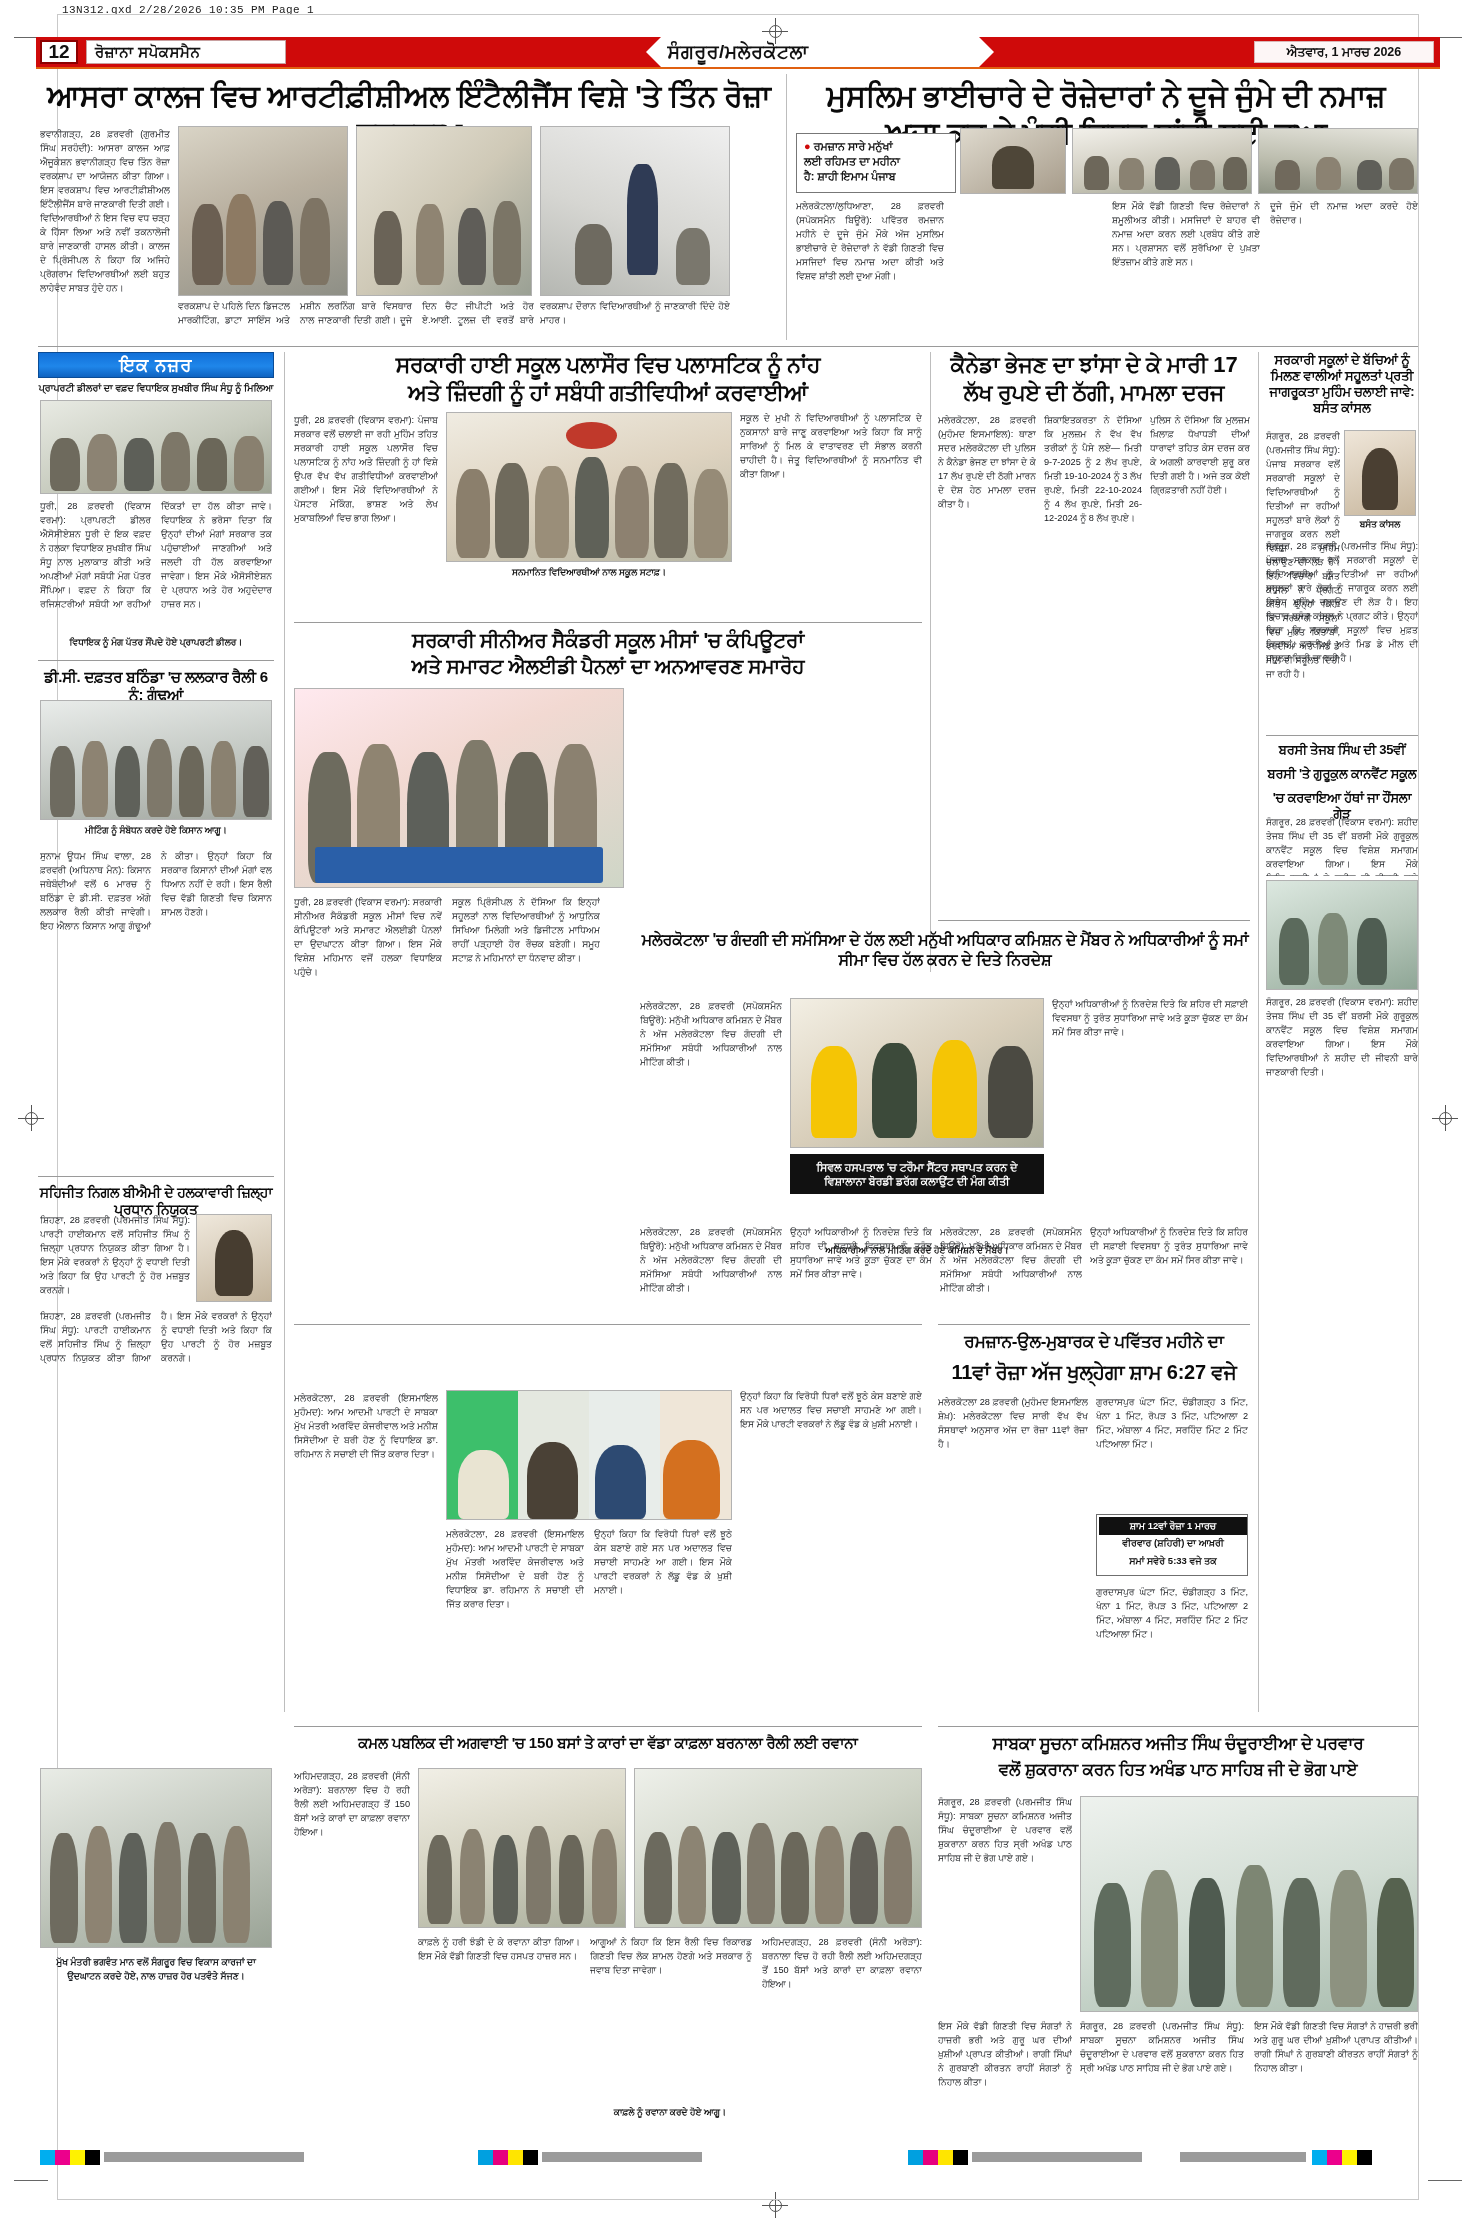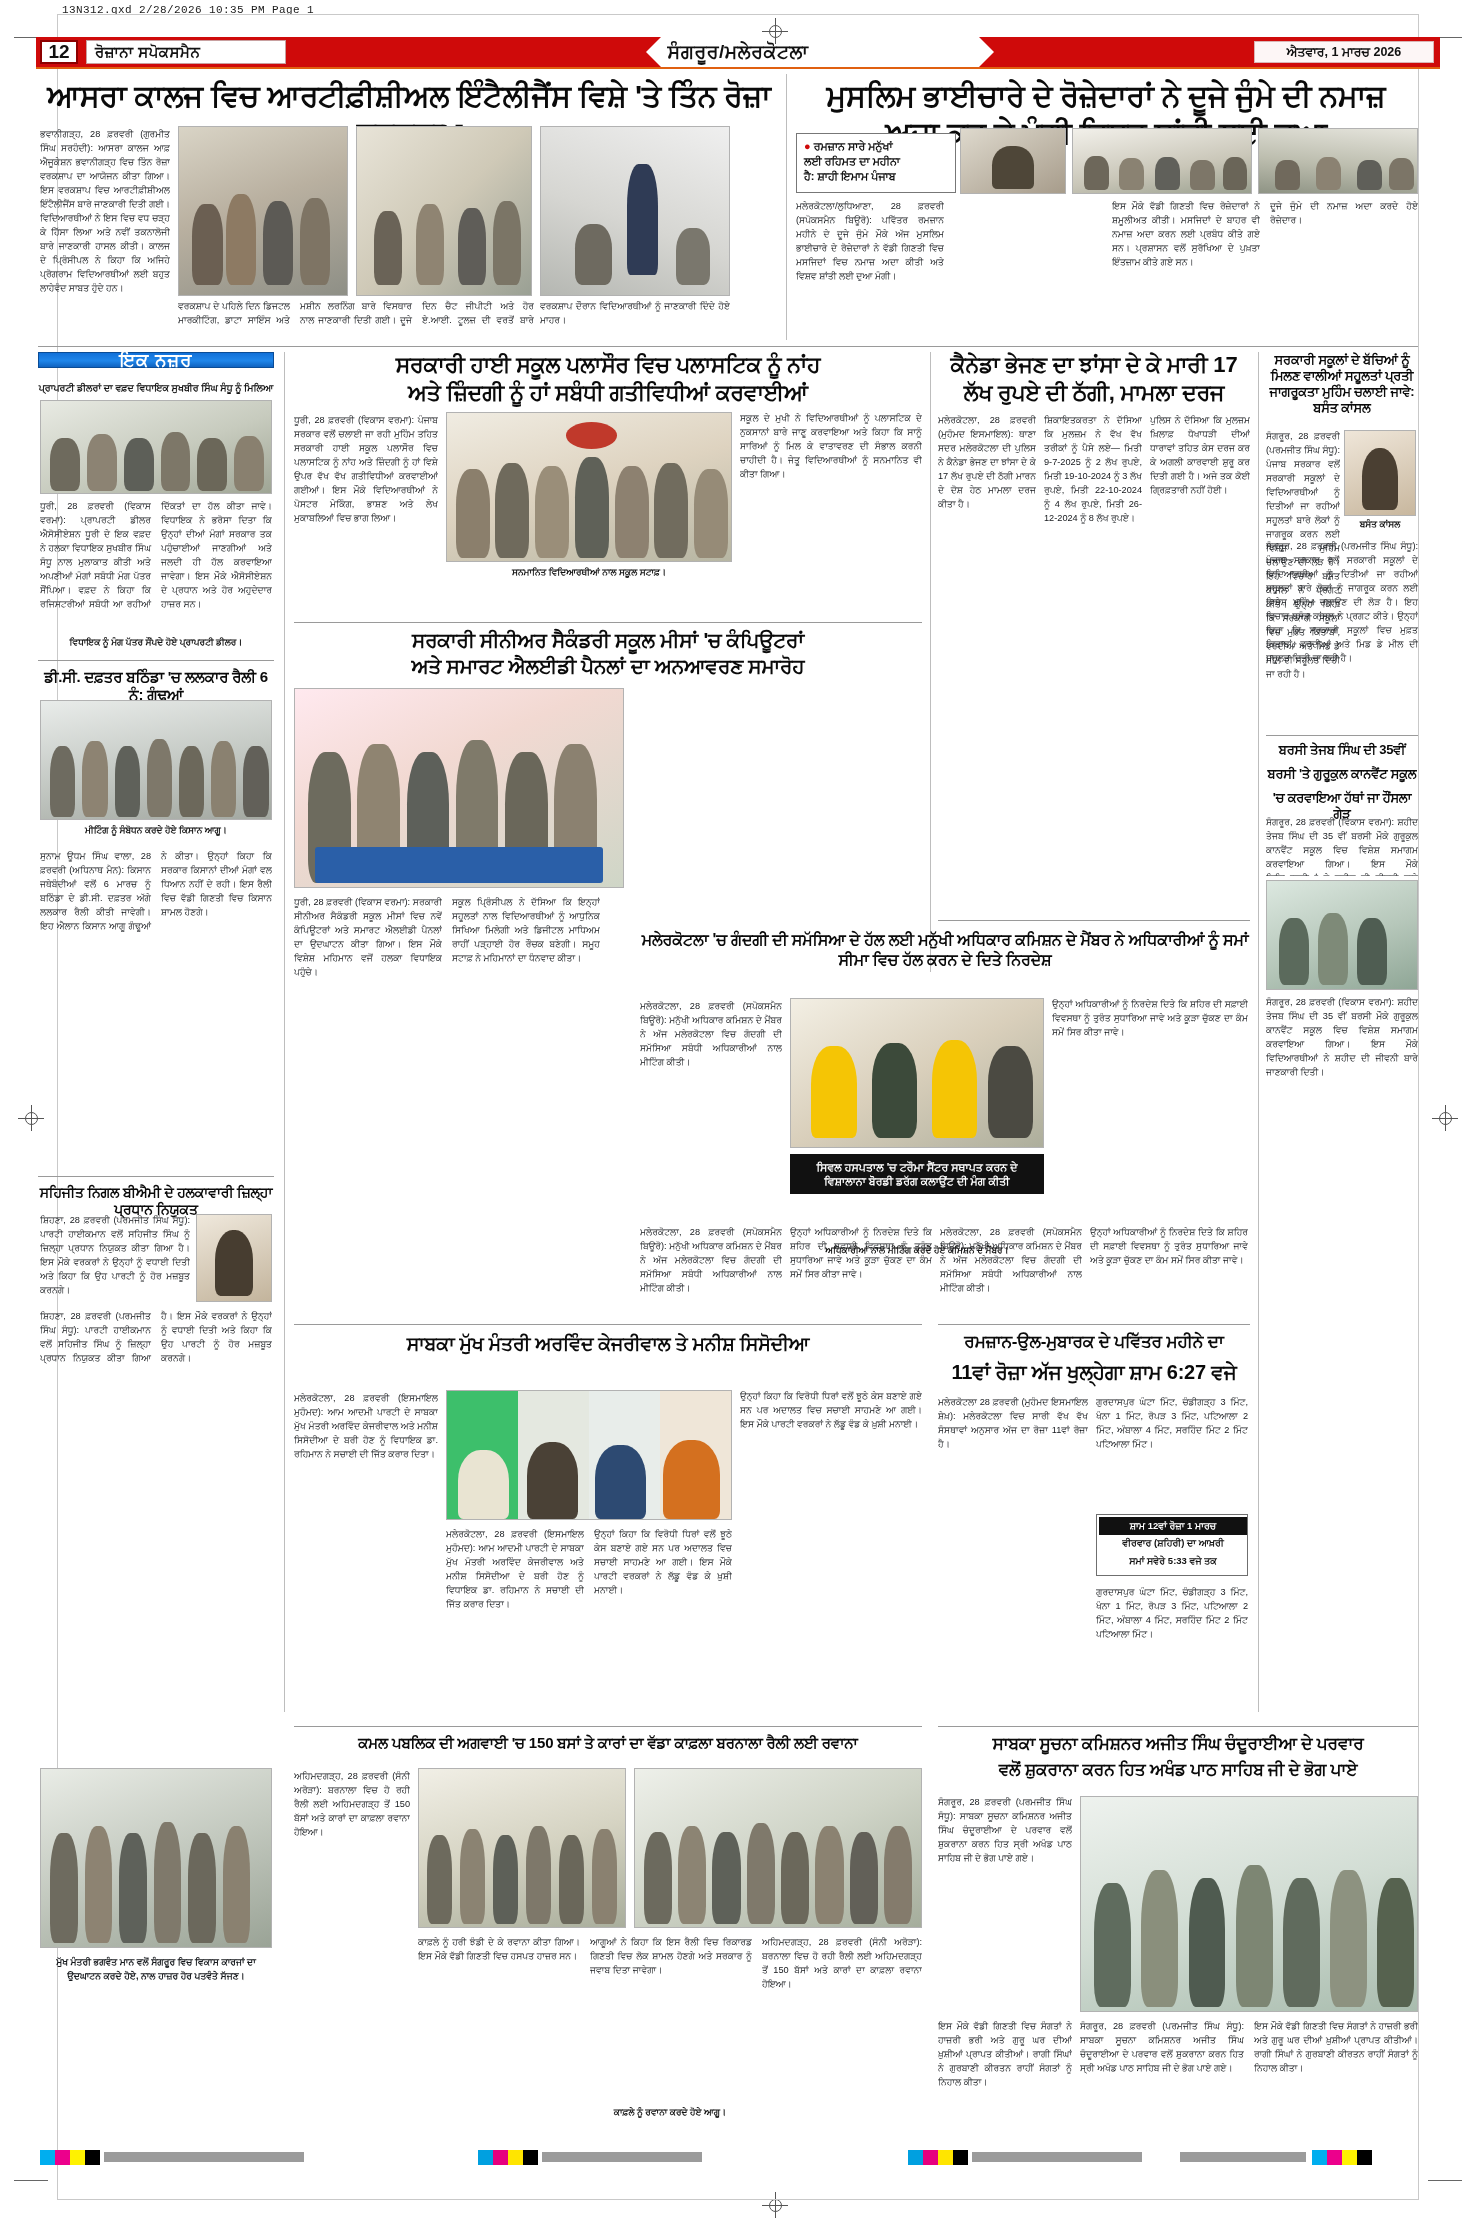--- a/index.html
+++ b/index.html
@@ -304,21 +304,21 @@
       <i style="left:82%; top:46%; width:16%; height:50%; background:#7c7567;"></i>
     </div>
   </div>
 
   <div class="body" style="left:796px; top:200px; width:148px; height:142px;">ਮਲੇਰਕੋਟਲਾ/ਲੁਧਿਆਣਾ, 28 ਫ਼ਰਵਰੀ (ਸਪੋਕਸਮੈਨ ਬਿਊਰੋ): ਪਵਿੱਤਰ ਰਮਜ਼ਾਨ ਮਹੀਨੇ ਦੇ ਦੂਜੇ ਜੁੰਮੇ ਮੌਕੇ ਅੱਜ ਮੁਸਲਿਮ ਭਾਈਚਾਰੇ ਦੇ ਰੋਜ਼ੇਦਾਰਾਂ ਨੇ ਵੱਡੀ ਗਿਣਤੀ ਵਿਚ ਮਸਜਿਦਾਂ ਵਿਚ ਨਮਾਜ਼ ਅਦਾ ਕੀਤੀ ਅਤੇ ਵਿਸ਼ਵ ਸ਼ਾਂਤੀ ਲਈ ਦੁਆ ਮੰਗੀ।</div>
   <div class="body" style="left:1112px; top:200px; width:148px; height:142px;">ਇਸ ਮੌਕੇ ਵੱਡੀ ਗਿਣਤੀ ਵਿਚ ਰੋਜ਼ੇਦਾਰਾਂ ਨੇ ਸ਼ਮੂਲੀਅਤ ਕੀਤੀ। ਮਸਜਿਦਾਂ ਦੇ ਬਾਹਰ ਵੀ ਨਮਾਜ਼ ਅਦਾ ਕਰਨ ਲਈ ਪ੍ਰਬੰਧ ਕੀਤੇ ਗਏ ਸਨ। ਪ੍ਰਸ਼ਾਸਨ ਵਲੋਂ ਸੁਰੱਖਿਆ ਦੇ ਪੁਖ਼ਤਾ ਇੰਤਜ਼ਾਮ ਕੀਤੇ ਗਏ ਸਨ।</div>
   <div class="body" style="left:1270px; top:200px; width:148px; height:142px;">ਦੂਜੇ ਜੁੰਮੇ ਦੀ ਨਮਾਜ਼ ਅਦਾ ਕਰਦੇ ਹੋਏ ਰੋਜ਼ੇਦਾਰ।</div>
 
   <div class="hrule" style="left:38px; top:346px; width:1380px;"></div>
 
-  <div class="bluehdr" style="left:38px; top:352px; width:236px; height:16px;">ਇਕ ਨਜ਼ਰ</div>
+  <div class="bluehdr" style="left:38px; top:352px; width:236px; height:26px;">ਇਕ ਨਜ਼ਰ</div>
   <div class="subhdr" style="left:38px; top:382px; width:236px; font-size:9.5px;">ਪ੍ਰਾਪਰਟੀ ਡੀਲਰਾਂ ਦਾ ਵਫ਼ਦ ਵਿਧਾਇਕ ਸੁਖਬੀਰ ਸਿੰਘ ਸੰਧੂ ਨੂੰ ਮਿਲਿਆ</div>
   <div class="photo" style="left:40px; top:400px; width:232px; height:94px;">
     <div class="ph-grad" style="background:linear-gradient(160deg,#e8eae3,#c7cbbe 55%,#9fa595);"></div>
     <div class="figs">
       <i style="left:4%; top:40%; width:13%; height:58%; background:#6e6a5d;"></i>
       <i style="left:20%; top:36%; width:13%; height:62%; background:#8c8373;"></i>
       <i style="left:36%; top:40%; width:13%; height:58%; background:#5d5f58;"></i>
       <i style="left:52%; top:34%; width:13%; height:64%; background:#7d7768;"></i>
       <i style="left:68%; top:40%; width:13%; height:58%; background:#6b6759;"></i>
       <i style="left:84%; top:38%; width:13%; height:60%; background:#89806f;"></i>
@@ -467,21 +467,20 @@
     <div class="ph-grad" style="background:linear-gradient(160deg,#efe8dc,#c3b49c);"></div>
     <div class="figs">
         <i style="left:24%; top:18%; width:52%; height:76%; background:#473d30; border-radius:46% 46% 14% 14%;"></i>
       </div>
   </div>
   <div class="body" style="left:40px; top:1214px; width:150px; height:90px;">ਸ਼ਿਹਣਾ, 28 ਫ਼ਰਵਰੀ (ਪਰਮਜੀਤ ਸਿੰਘ ਸੰਧੂ): ਪਾਰਟੀ ਹਾਈਕਮਾਨ ਵਲੋਂ ਸਹਿਜੀਤ ਸਿੰਘ ਨੂੰ ਜ਼ਿਲ੍ਹਾ ਪ੍ਰਧਾਨ ਨਿਯੁਕਤ ਕੀਤਾ ਗਿਆ ਹੈ। ਇਸ ਮੌਕੇ ਵਰਕਰਾਂ ਨੇ ਉਨ੍ਹਾਂ ਨੂੰ ਵਧਾਈ ਦਿਤੀ ਅਤੇ ਕਿਹਾ ਕਿ ਉਹ ਪਾਰਟੀ ਨੂੰ ਹੋਰ ਮਜ਼ਬੂਤ ਕਰਨਗੇ।</div>
   <div class="body" style="left:40px; top:1310px; width:232px; height:270px; column-count:2; column-gap:10px;">ਸ਼ਿਹਣਾ, 28 ਫ਼ਰਵਰੀ (ਪਰਮਜੀਤ ਸਿੰਘ ਸੰਧੂ): ਪਾਰਟੀ ਹਾਈਕਮਾਨ ਵਲੋਂ ਸਹਿਜੀਤ ਸਿੰਘ ਨੂੰ ਜ਼ਿਲ੍ਹਾ ਪ੍ਰਧਾਨ ਨਿਯੁਕਤ ਕੀਤਾ ਗਿਆ ਹੈ। ਇਸ ਮੌਕੇ ਵਰਕਰਾਂ ਨੇ ਉਨ੍ਹਾਂ ਨੂੰ ਵਧਾਈ ਦਿਤੀ ਅਤੇ ਕਿਹਾ ਕਿ ਉਹ ਪਾਰਟੀ ਨੂੰ ਹੋਰ ਮਜ਼ਬੂਤ ਕਰਨਗੇ।</div>
 
   <div class="hrule" style="left:294px; top:1324px; width:628px;"></div>
 
-  <div class="hl mid center" style="left:294px; top:1332px; width:628px; font-size:19px;">ਸਾਬਕਾ ਮੁੱਖ ਮੰਤਰੀ ਅਰਵਿੰਦ ਕੇਜਰੀਵਾਲ ਤੇ ਮਨੀਸ਼ ਸਿਸੋਦੀਆ</div>
 
   <div class="body" style="left:294px; top:1392px; width:144px; height:330px;">ਮਲੇਰਕੋਟਲਾ, 28 ਫ਼ਰਵਰੀ (ਇਸਮਾਇਲ ਮੁਹੰਮਦ): ਆਮ ਆਦਮੀ ਪਾਰਟੀ ਦੇ ਸਾਬਕਾ ਮੁੱਖ ਮੰਤਰੀ ਅਰਵਿੰਦ ਕੇਜਰੀਵਾਲ ਅਤੇ ਮਨੀਸ਼ ਸਿਸੋਦੀਆ ਦੇ ਬਰੀ ਹੋਣ ਨੂੰ ਵਿਧਾਇਕ ਡਾ. ਰਹਿਮਾਨ ਨੇ ਸਚਾਈ ਦੀ ਜਿੱਤ ਕਰਾਰ ਦਿਤਾ।</div>
 
   <div class="photo" style="left:446px; top:1390px; width:286px; height:130px;">
     <div class="ph-grad" style="background:linear-gradient(90deg,#3dbf6b 0 25%, #e4e8e0 25% 50%, #e8edea 50% 75%, #efe6d8 75% 100%);"></div>
     <div class="figs">
       <i style="left:4%; top:46%; width:18%; height:54%; background:#e9e4d2; border-radius:44% 44% 10% 10%;"></i>
       <i style="left:28%; top:40%; width:18%; height:60%; background:#4a4136; border-radius:44% 44% 10% 10%;"></i>
       <i style="left:52%; top:42%; width:18%; height:58%; background:#2d4a72; border-radius:44% 44% 10% 10%;"></i>
       <i style="left:76%; top:38%; width:20%; height:62%; background:#d4701f; border-radius:44% 44% 10% 10%;"></i>

